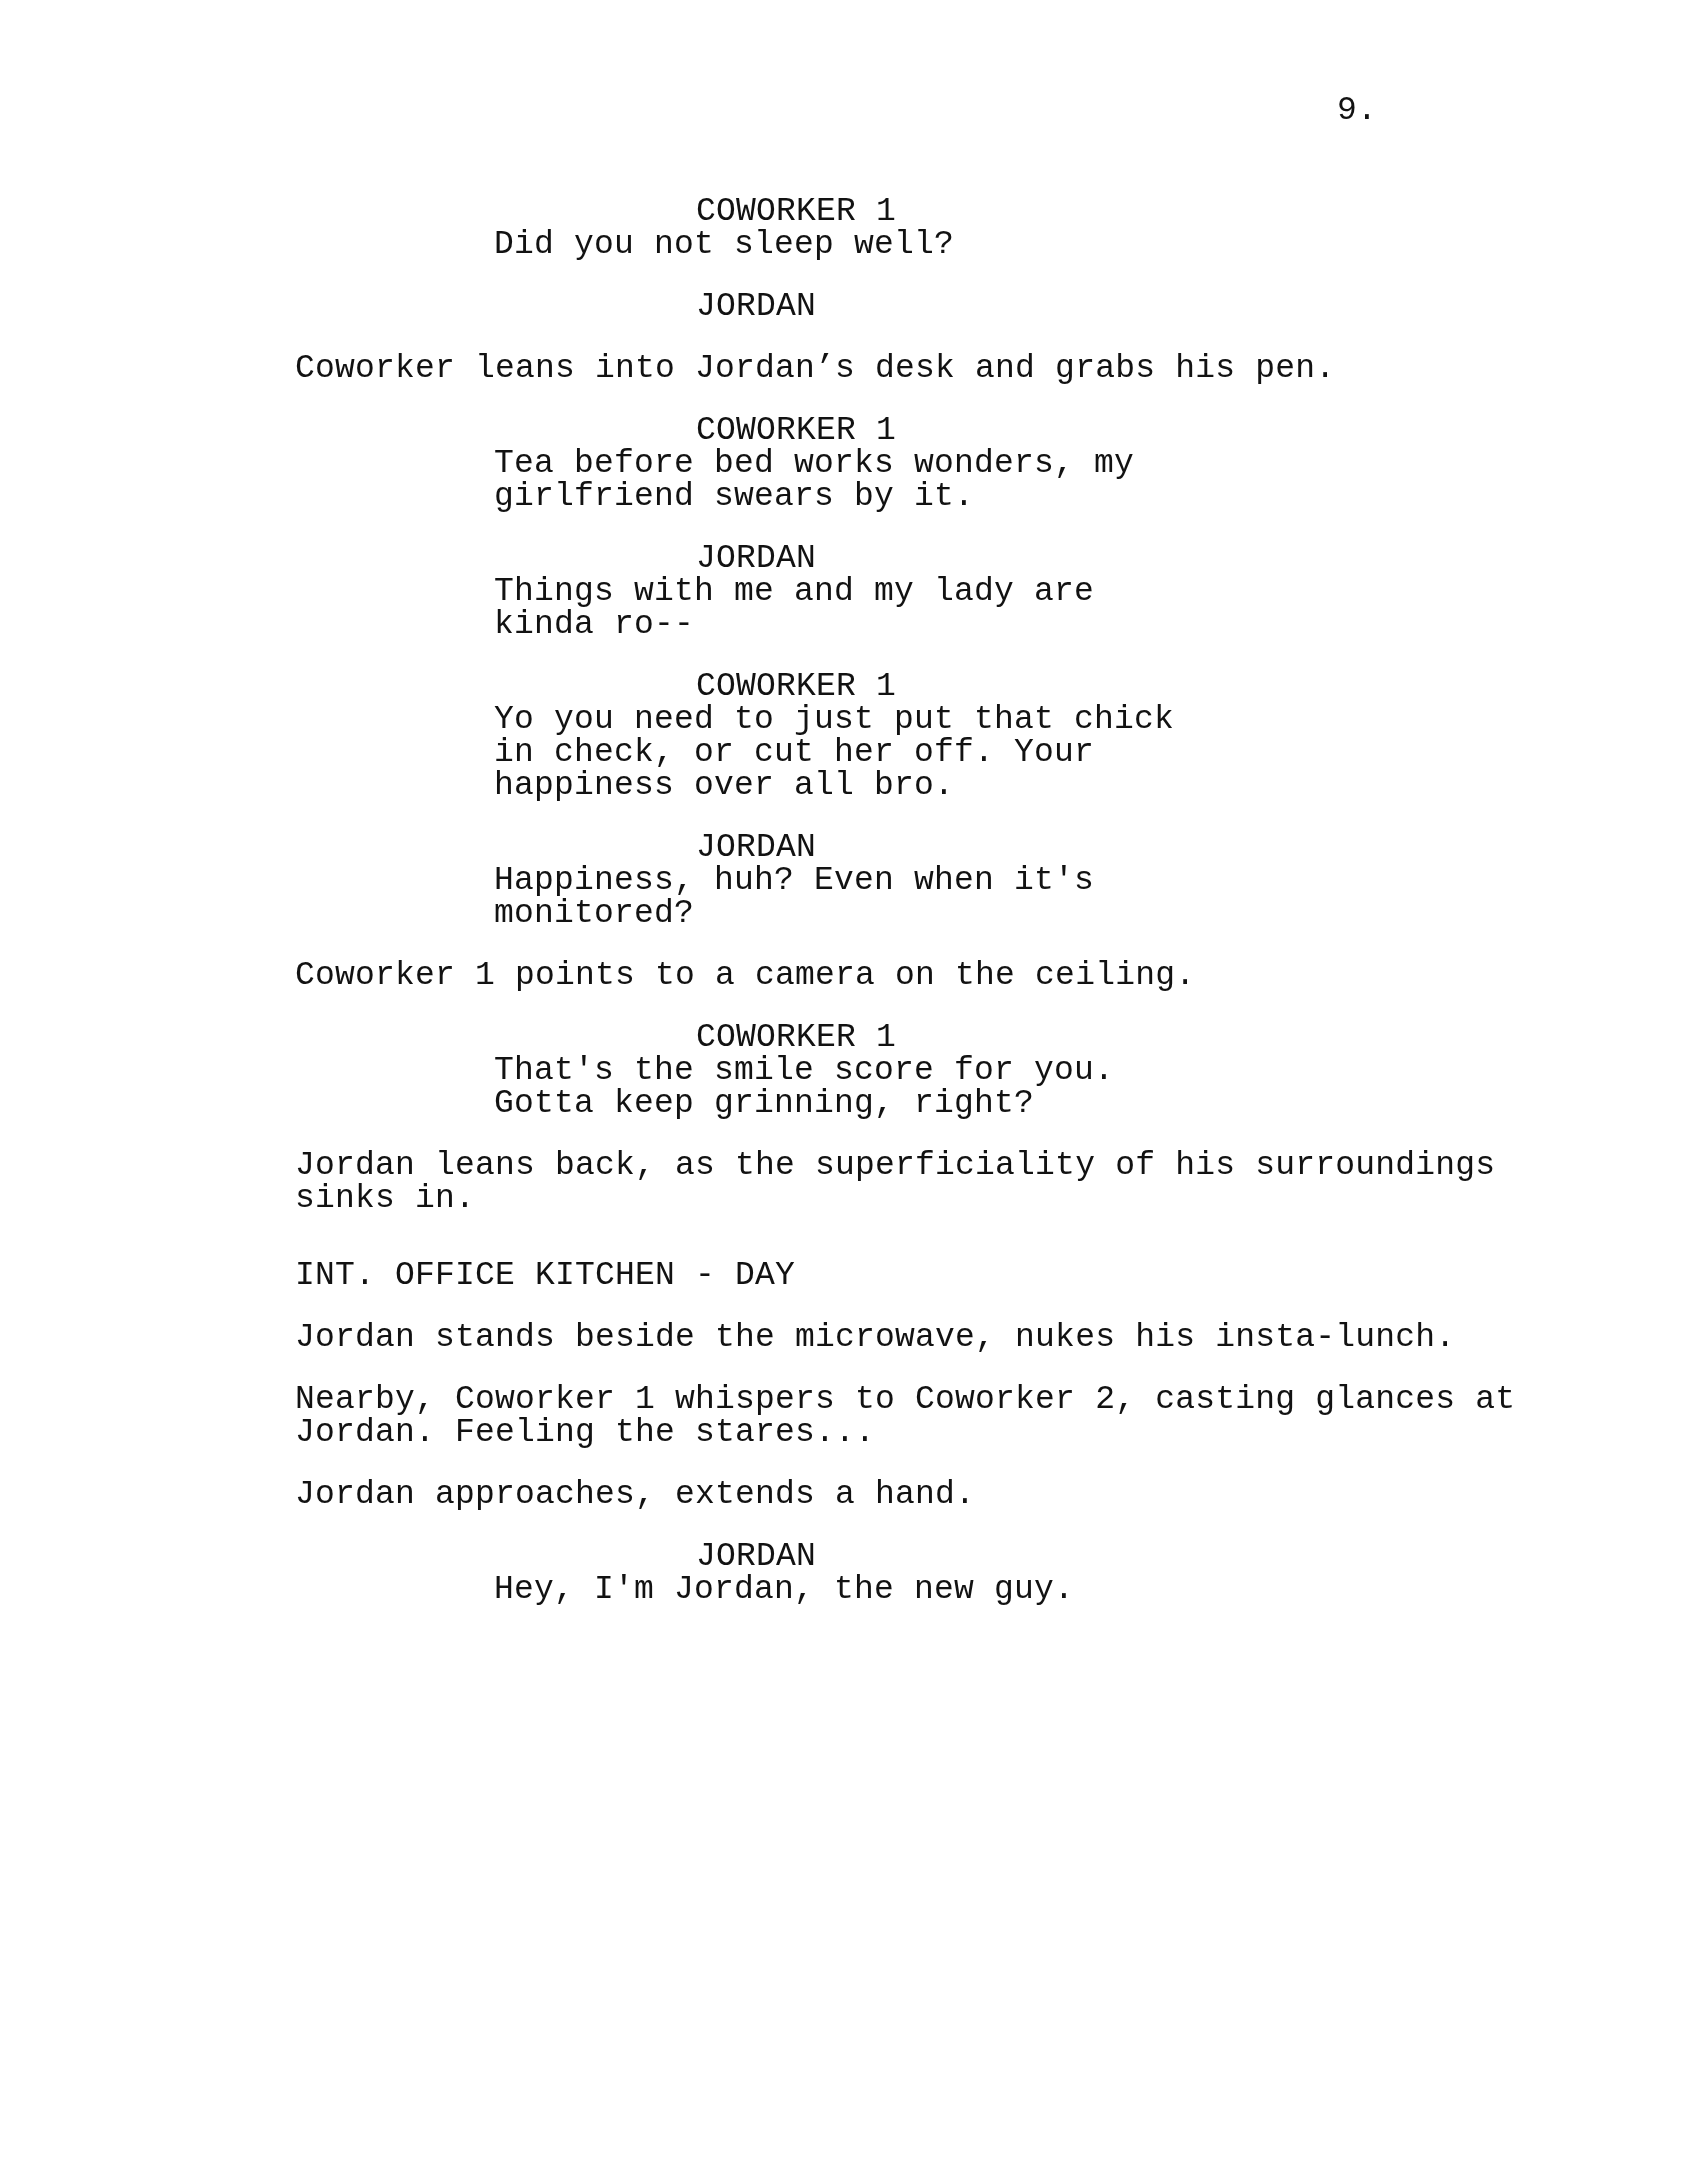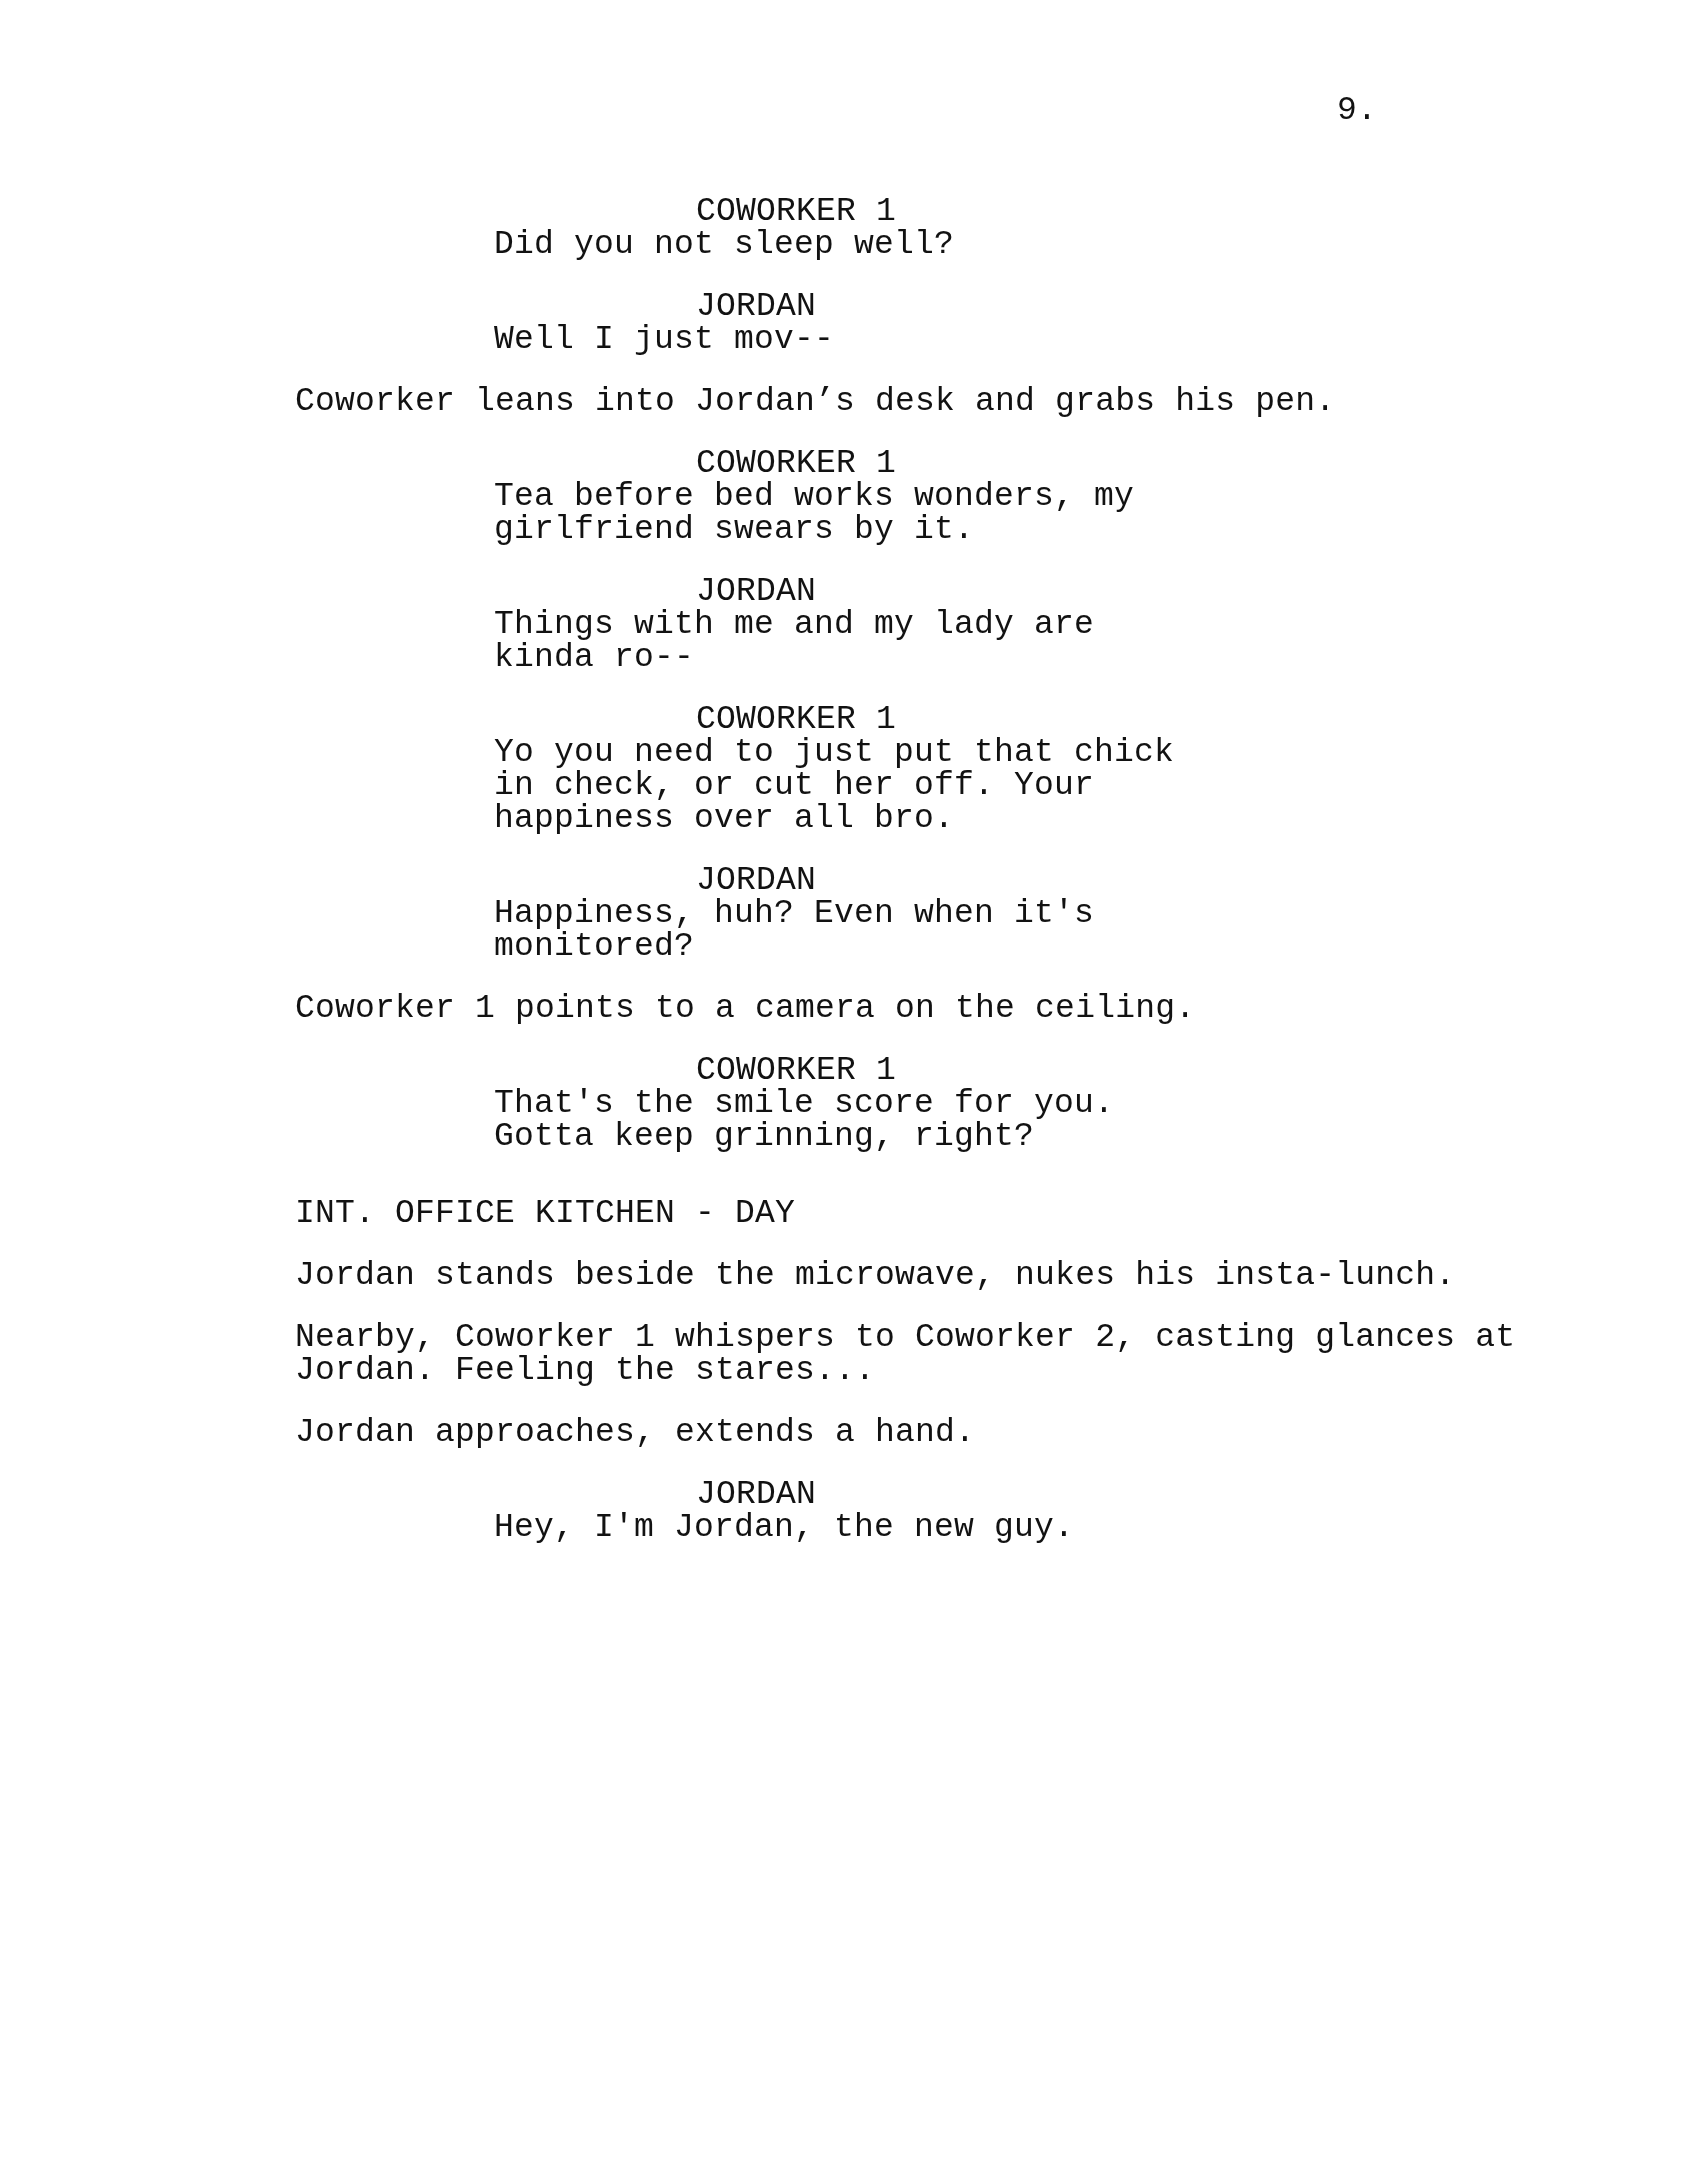--- a/index.html
+++ b/index.html
@@ -54,34 +54,36 @@
     white-space: pre;
   }
 </style>
 </head>
 <body>
 
 <div class="page">
   <div class="page-number">9.</div>
   <div class="content">
       <div class="block dialogue-block"><div class="character">COWORKER 1</div><div class="dialogue">Did you not sleep well?</div></div>
-      <div class="block dialogue-block"><div class="character">JORDAN</div><div class="dialogue">Well I just mov--</div></div>
+      <div class="block dialogue-block"><div class="character">JORDAN</div></div>
       <div class="block action">Coworker leans into Jordan’s desk and grabs his pen.</div>
       <div class="block dialogue-block"><div class="character">COWORKER 1</div><div class="dialogue">Tea before bed works wonders, my
 girlfriend swears by it.</div></div>
       <div class="block dialogue-block"><div class="character">JORDAN</div><div class="dialogue">Things with me and my lady are
 kinda ro--</div></div>
       <div class="block dialogue-block"><div class="character">COWORKER 1</div><div class="dialogue">Yo you need to just put that chick
 in check, or cut her off. Your
 happiness over all bro.</div></div>
       <div class="block dialogue-block"><div class="character">JORDAN</div><div class="dialogue">Happiness, huh? Even when it's
 monitored?</div></div>
       <div class="block action">Coworker 1 points to a camera on the ceiling.</div>
       <div class="block dialogue-block"><div class="character">COWORKER 1</div><div class="dialogue">That's the smile score for you.
 Gotta keep grinning, right?</div></div>
+      <div class="block action">Jordan leans back, as the superficiality of his surroundings
+sinks in.</div>
       <div class="block scene-heading">INT. OFFICE KITCHEN - DAY</div>
       <div class="block action">Jordan stands beside the microwave, nukes his insta-lunch.</div>
       <div class="block action">Nearby, Coworker 1 whispers to Coworker 2, casting glances at
 Jordan. Feeling the stares...</div>
       <div class="block action">Jordan approaches, extends a hand.</div>
       <div class="block dialogue-block"><div class="character">JORDAN</div><div class="dialogue">Hey, I'm Jordan, the new guy.</div></div>
     </div>
 </div>
 
 

